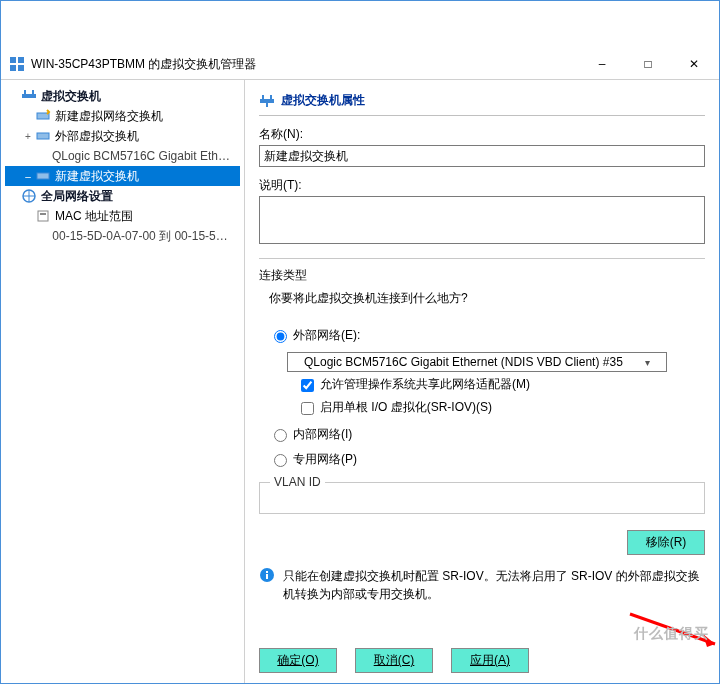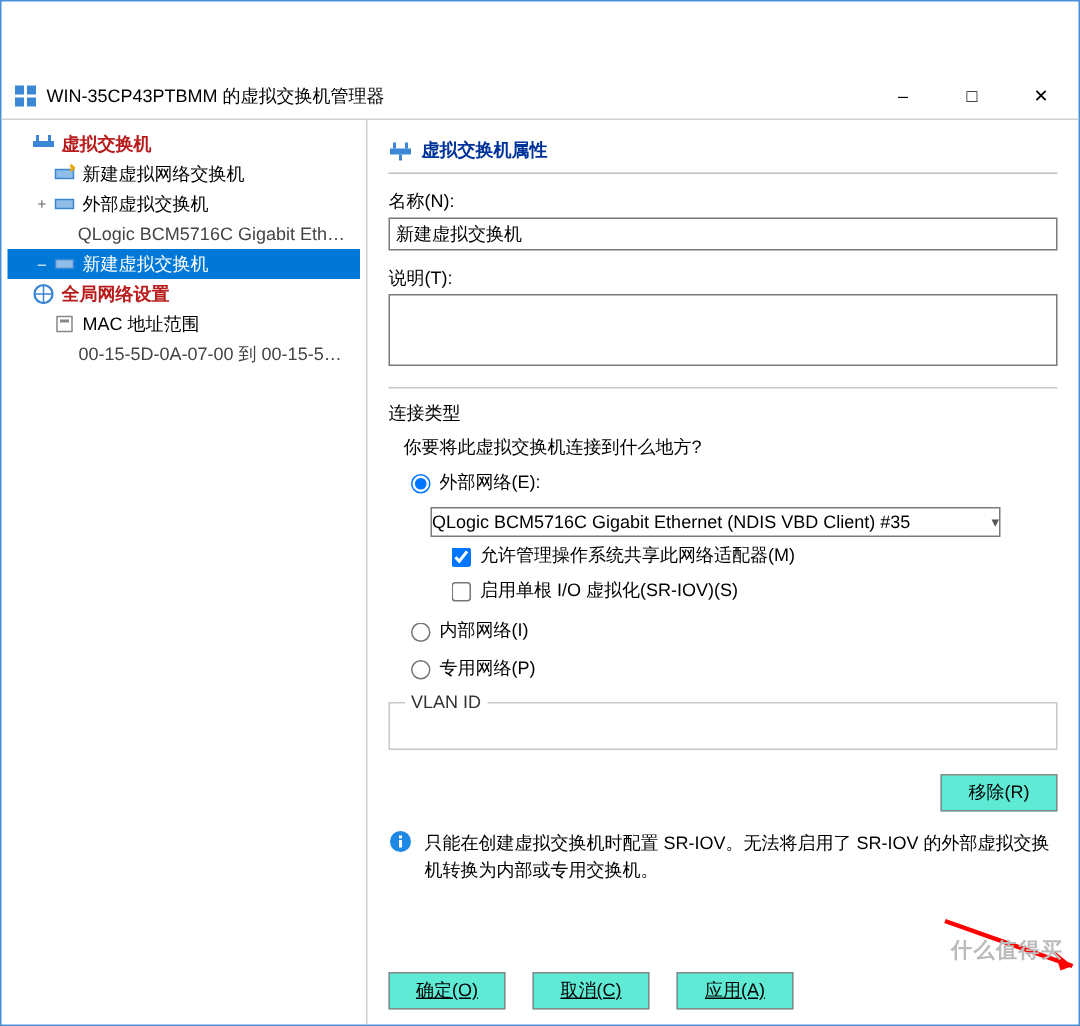--- a/index.html
+++ b/index.html
@@ -10,37 +10,37 @@
 .title-text { flex: 1; }
 .winbtn { width: 46px; height: 28px; display: flex; align-items: center; justify-content: center; }
 .content { flex: 1; display: flex; border-top: 1px solid #d0d0d0; overflow: hidden; }
 .sidebar { width: 244px; border-right: 1px solid #d0d0d0; padding: 6px 4px; overflow: hidden; }
 .tree-node { display: flex; align-items: center; height: 20px; padding-right: 4px; white-space: nowrap; overflow: hidden; text-overflow: ellipsis; }
 .tree-node.sel { background: #0078d7; color: #fff; }
 .twisty { width: 14px; text-align: center; color: #666; font-size: 10px; }
 .tree-node.sel .twisty { color: #fff; }
 .tn-icon { width: 16px; height: 16px; margin-right: 4px; flex-shrink: 0; }
 .tn-label { overflow: hidden; text-overflow: ellipsis; }
-.depth1 { padding-left: 2px; font-weight: bold; color: #b91c1c; }
+.depth1 { padding-left: 2px; font-weight: bold; color: #0f172a; }
 .depth2 { padding-left: 16px; }
 .depth3 { padding-left: 34px; color: #444; }
 .depth3.sel { color:#fff; }
 .main { flex: 1; display: flex; flex-direction: column; padding: 8px 14px 8px 14px; position: relative; }
 .section-header { display:flex; align-items:center; border-bottom:1px solid #c0c0c0; padding:4px 0 6px 0; font-weight:bold; color:#003399; }
 .section-header .tn-icon { margin-right:6px; }
 .field-label { margin-top: 10px; }
 .text-input { width: 100%; border: 1px solid #7a7a7a; padding: 3px 4px; margin-top: 2px; }
 .textarea { width:100%; height:48px; border:1px solid #7a7a7a; margin-top:2px; resize:none; }
 .divider { border-top:1px solid #c8c8c8; margin:14px 0 8px 0; }
 .subhead { margin-bottom:4px; }
-.question { margin:2px 0 2px 10px; }
+.question { margin:2px 0 16px 10px; }
 .radio-row, .check-row { display:flex; align-items:flex-start; margin:4px 0 4px 10px; }
 .radio-row input, .check-row input { margin-right:6px; }
 .indent-block { margin-left: 28px; }
-.select { width: 380px; border:1px solid #7a7a7a; background:#fff; padding:2px 0; display:flex; justify-content:space-between; align-items:center; margin:4px 0; }
+.select { width: 380px; border:1px solid #7a7a7a; background:#fff; padding:2px 16px; display:flex; justify-content:space-between; align-items:center; margin:4px 0; }
 .select .chev { font-size:10px; color:#555; }
 .vlan-box { border:1px solid #c8c8c8; padding:8px 10px; margin-top:10px; }
 .vlan-title { position:relative; top:-16px; background:#fff; display:inline-block; padding:0 4px; color:#333; }
 .vlan-inner { margin-top:-10px; }
 .vlan-help { color:#888; margin:6px 0 6px 22px; line-height:1.5; }
 .vlan-num { width:62px; text-align:right; padding:2px 4px; border:1px solid #c0c0c0; background:#f4f4f4; color:#888; margin-left:22px; }
 .remove-row { display:flex; justify-content:flex-end; margin-top:16px; }
 .btn { min-width:78px; padding:3px 12px; border:1px solid #888; background:#5eead4; }
 .info-row { display:flex; margin-top:12px; }
 .info-icon { width:16px; height:16px; margin-right:8px; flex-shrink:0; }

